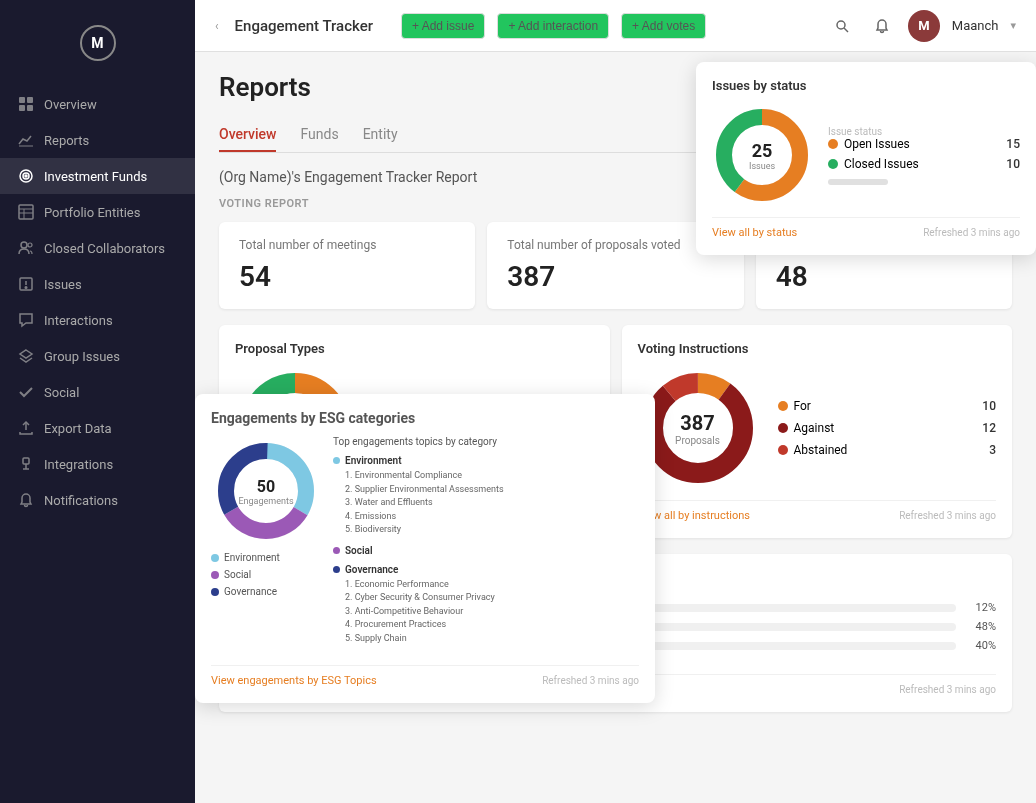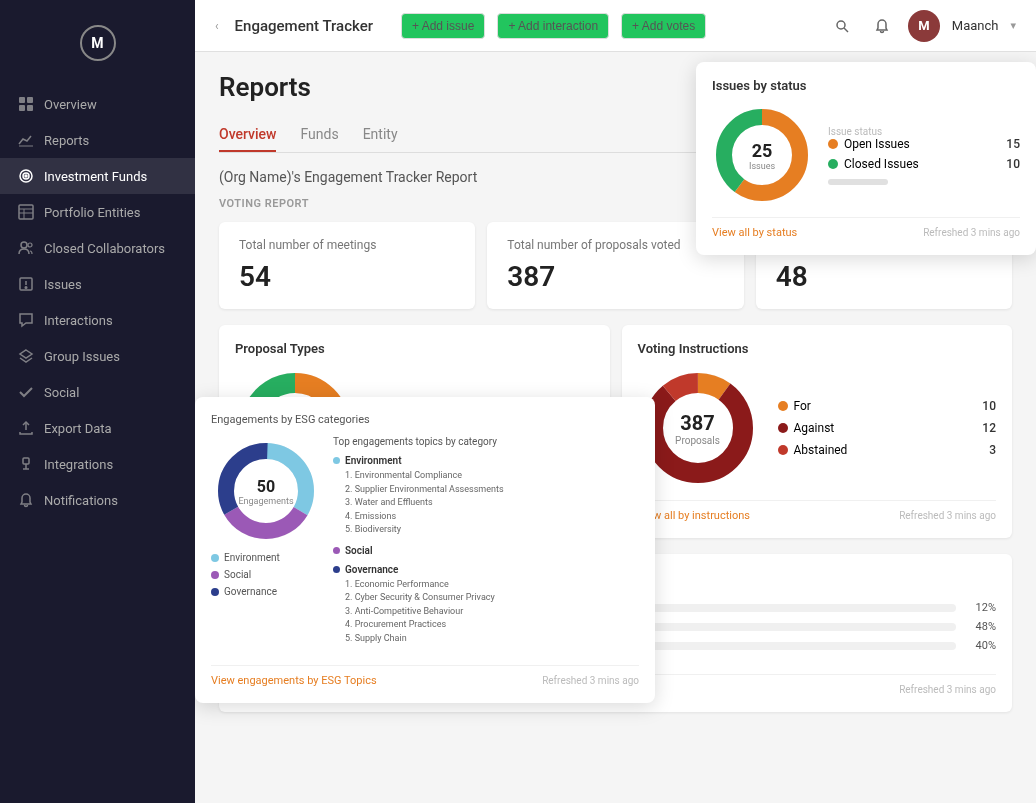--- a/index.html
+++ b/index.html
@@ -71,21 +71,21 @@
     .bar-track { flex: 1; height: 8px; background: #f0f0f0; border-radius: 4px; overflow: hidden; }
     .bar-fill { height: 100%; border-radius: 4px; }
     .bar-pct { width: 32px; text-align: right; color: #555; font-size: 11px; }
 
     
     .issues-popup { position: absolute; top: 10px; right: 0; width: 340px; background: #fff; border-radius: 8px; box-shadow: 0 4px 20px rgba(0,0,0,0.15); padding: 16px; z-index: 10; }
     .issues-popup-title { font-size: 13px; font-weight: 600; color: #333; margin-bottom: 12px; }
 
     
     .esg-popup { position: absolute; bottom: 100px; left: 0; width: 460px; background: #fff; border-radius: 8px; box-shadow: 0 4px 20px rgba(0,0,0,0.15); padding: 16px; z-index: 10; }
-    .esg-popup-title { font-size: 11px; font-weight: 400; color: #555; margin-bottom: 10px; }
+    .esg-popup-title { font-size: 14px; font-weight: 700; color: #555; margin-bottom: 10px; }
     .esg-body { display: flex; gap: 12px; }
     .esg-legend { display: flex; flex-direction: column; gap: 6px; width: 110px; }
     .esg-legend-item { display: flex; align-items: center; gap: 5px; font-size: 10px; color: #555; }
     .esg-topics { flex: 1; }
     .esg-topic-section { margin-bottom: 8px; }
     .esg-topic-header { display: flex; align-items: center; gap: 5px; font-size: 10px; font-weight: 600; color: #333; margin-bottom: 3px; }
     .esg-topic-list { font-size: 9px; color: #666; line-height: 1.5; padding-left: 12px; }
     .lower-bar-card { background: #fff; border-radius: 6px; padding: 16px; box-shadow: 0 1px 3px rgba(0,0,0,0.08); margin-bottom: 12px; }
     .lower-card-title { font-size: 13px; font-weight: 600; color: #333; margin-bottom: 12px; }
   </style>

